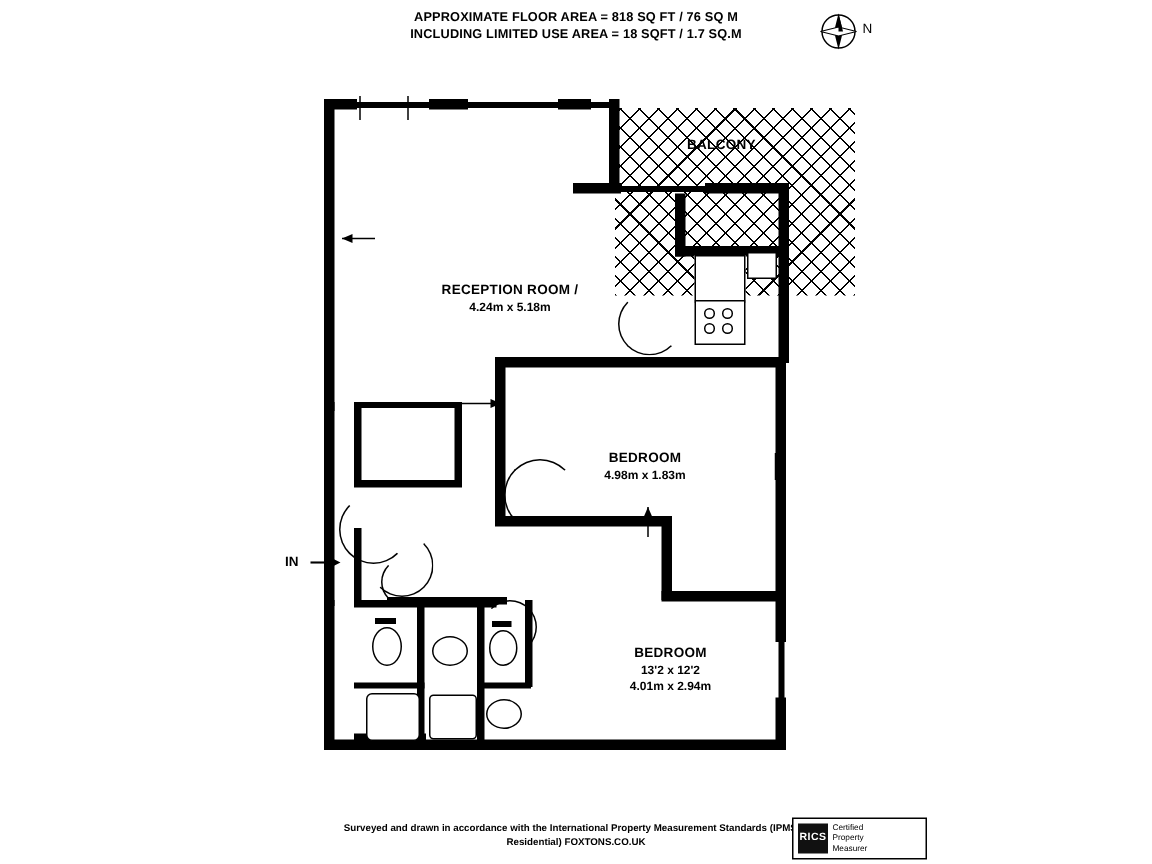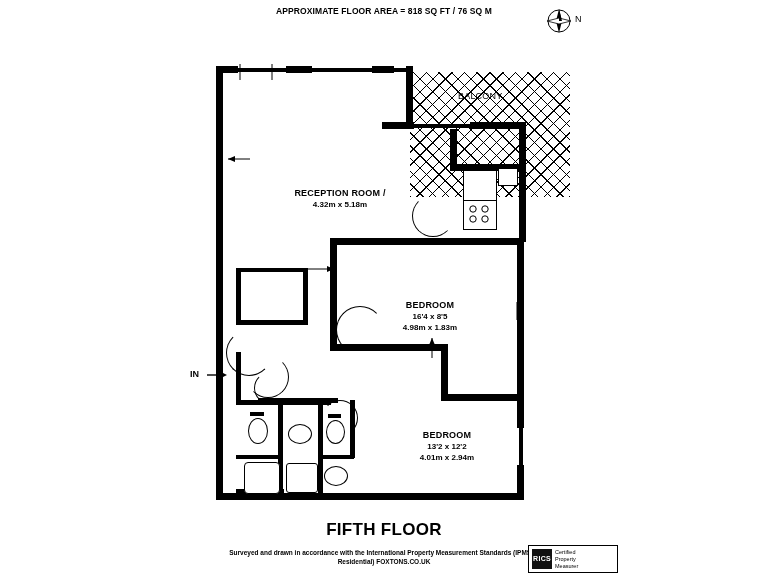--- a/index.html
+++ b/index.html
@@ -42,21 +42,21 @@
   }
   .cert .txt{
     position:absolute;left:26px;top:3px;width:60px;font-size:5.5px;line-height:7px;
   }
 
   
   .w{position:absolute;background:#000;}       
   .room{position:absolute;text-align:center;}
   .room .nm{font-size:9px;font-weight:bold;line-height:11px;letter-spacing:.2px;margin-top:28px;}
   .room .dm{font-size:8px;font-weight:bold;line-height:11px;}
-  .lbl-b{position:absolute;font-size:9px;font-weight:normal;letter-spacing:.2px;}
+  .lbl-b{position:absolute;font-size:9px;font-weight:bold;letter-spacing:.2px;}
 
   .hatch{
     position:absolute;
     background-image:
       repeating-linear-gradient(45deg, #000 0 1px, transparent 1px 9px),
       repeating-linear-gradient(-45deg, #000 0 1px, transparent 1px 9px);
     background-color:#fff;
   }
   .box{position:absolute;border:1px solid #000;background:#fff;}
   .oval{position:absolute;border:1.3px solid #000;background:#fff;border-radius:50%;}
@@ -65,20 +65,21 @@
   .arrow{position:absolute;}
   .in-lbl{position:absolute;font-size:9px;font-weight:bold;}
 </style>
 </head>
 <body>
 
 <div class="stage">
 
   <div class="hdr">
     <div>APPROXIMATE FLOOR AREA = 818 SQ FT / 76 SQ M</div>
+    <div>INCLUDING LIMITED USE AREA = 18 SQFT / 1.7 SQ.M</div>
   </div>
 
   <div class="compass">
     <svg width="34" height="30" viewBox="0 0 34 30">
       <circle cx="16" cy="15" r="11" fill="#fff" stroke="#000" stroke-width="1"></circle>
       <polygon points="16,3 19,15 16,27 13,15" fill="#000"></polygon>
       <polygon points="4,15 16,12 28,15 16,18" fill="#fff" stroke="#000" stroke-width="0.8"></polygon>
       <polygon points="16,3 19,15 16,15" fill="#000"></polygon>
     </svg>
     <div class="lbl">N</div>
@@ -188,36 +189,34 @@
   </svg>
 
   <div class="in-lbl" style="left:190px;top:369px;">IN</div>
   <svg class="arrow" style="left:206px;top:368px;width:22px;height:14px;" viewBox="0 0 22 14">
     <line x1="1" y1="7" x2="18" y2="7" stroke="#000" stroke-width="1.4"></line>
     <polygon points="21,7 14,3.5 14,10.5" fill="#000"></polygon>
   </svg>
 
   <div class="room" style="left:240px;top:160px;width:200px;">
     <div class="nm">RECEPTION ROOM /</div>
-    <div class="dm">4.32m x 5.18m</div>
+    <div class="dm">4.24m x 5.18m</div>
   </div>
 
   <div class="room" style="left:345px;top:272px;width:170px;">
     <div class="nm">BEDROOM</div>
-    <div class="dm">16'4 x 8'5</div>
     <div class="dm">4.98m x 1.83m</div>
   </div>
 
   <div class="room" style="left:362px;top:402px;width:170px;">
     <div class="nm">BEDROOM</div>
     <div class="dm">13'2 x 12'2</div>
     <div class="dm">4.01m x 2.94m</div>
   </div>
 
-  <div class="floor-title">FIFTH FLOOR</div>
 
   <div class="footer">
     <div>Surveyed and drawn in accordance with the International Property Measurement Standards (IPMS 2:</div>
     <div>Residential) FOXTONS.CO.UK</div>
   </div>
 
   <div class="cert">
     <div class="sq">
       <span>RICS</span>
     </div>

